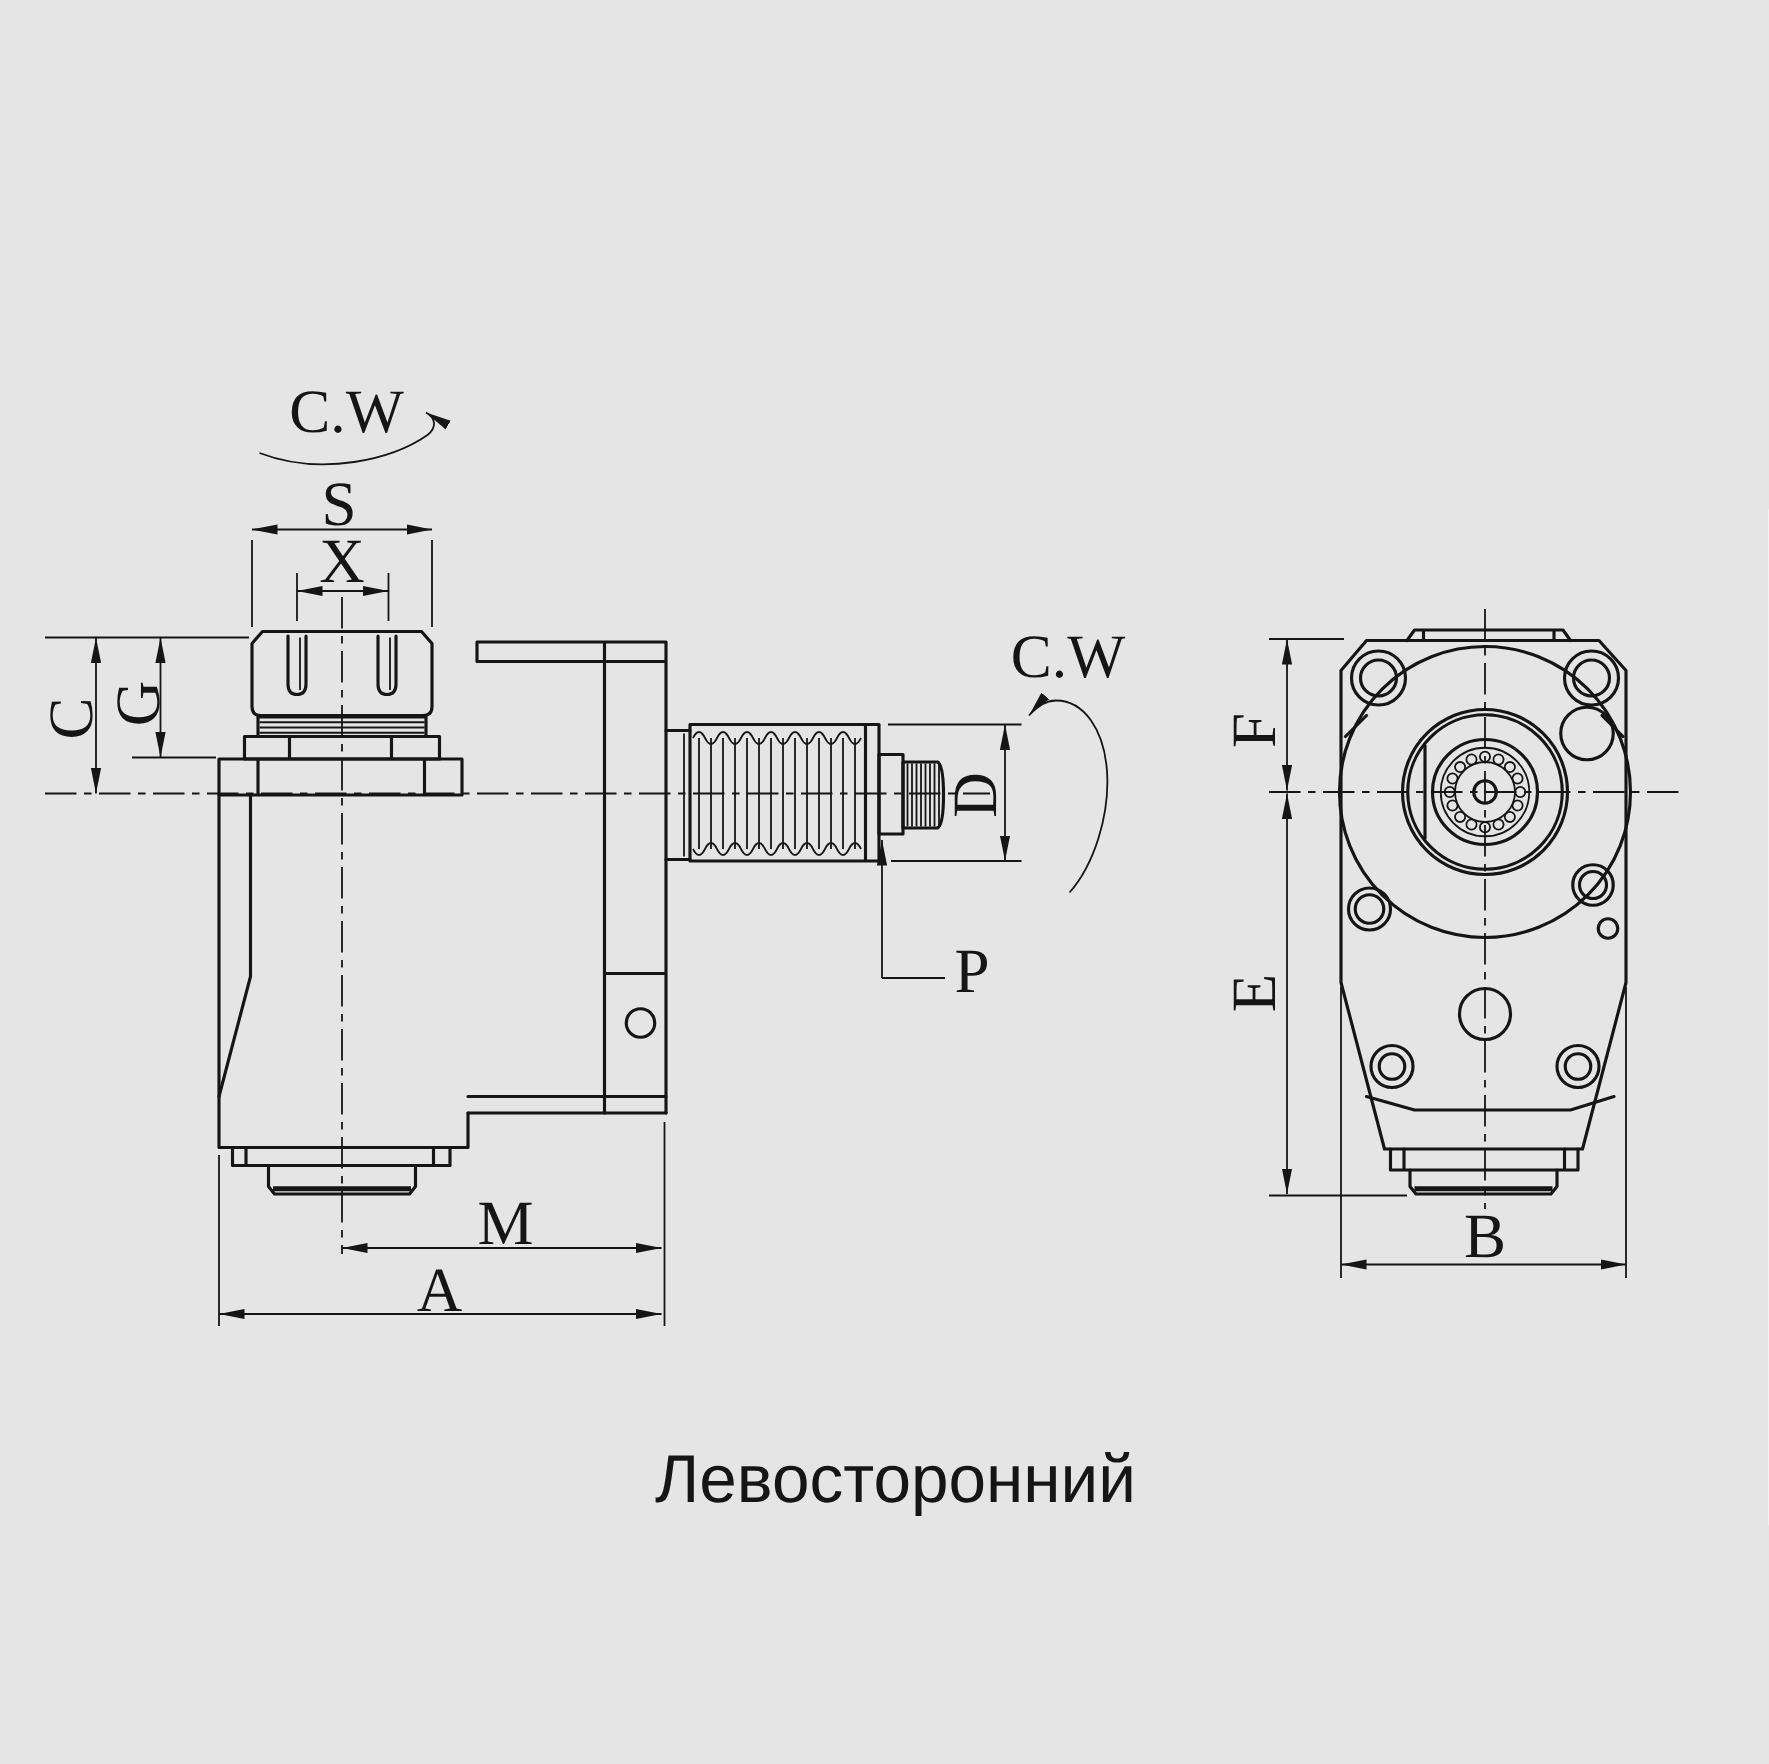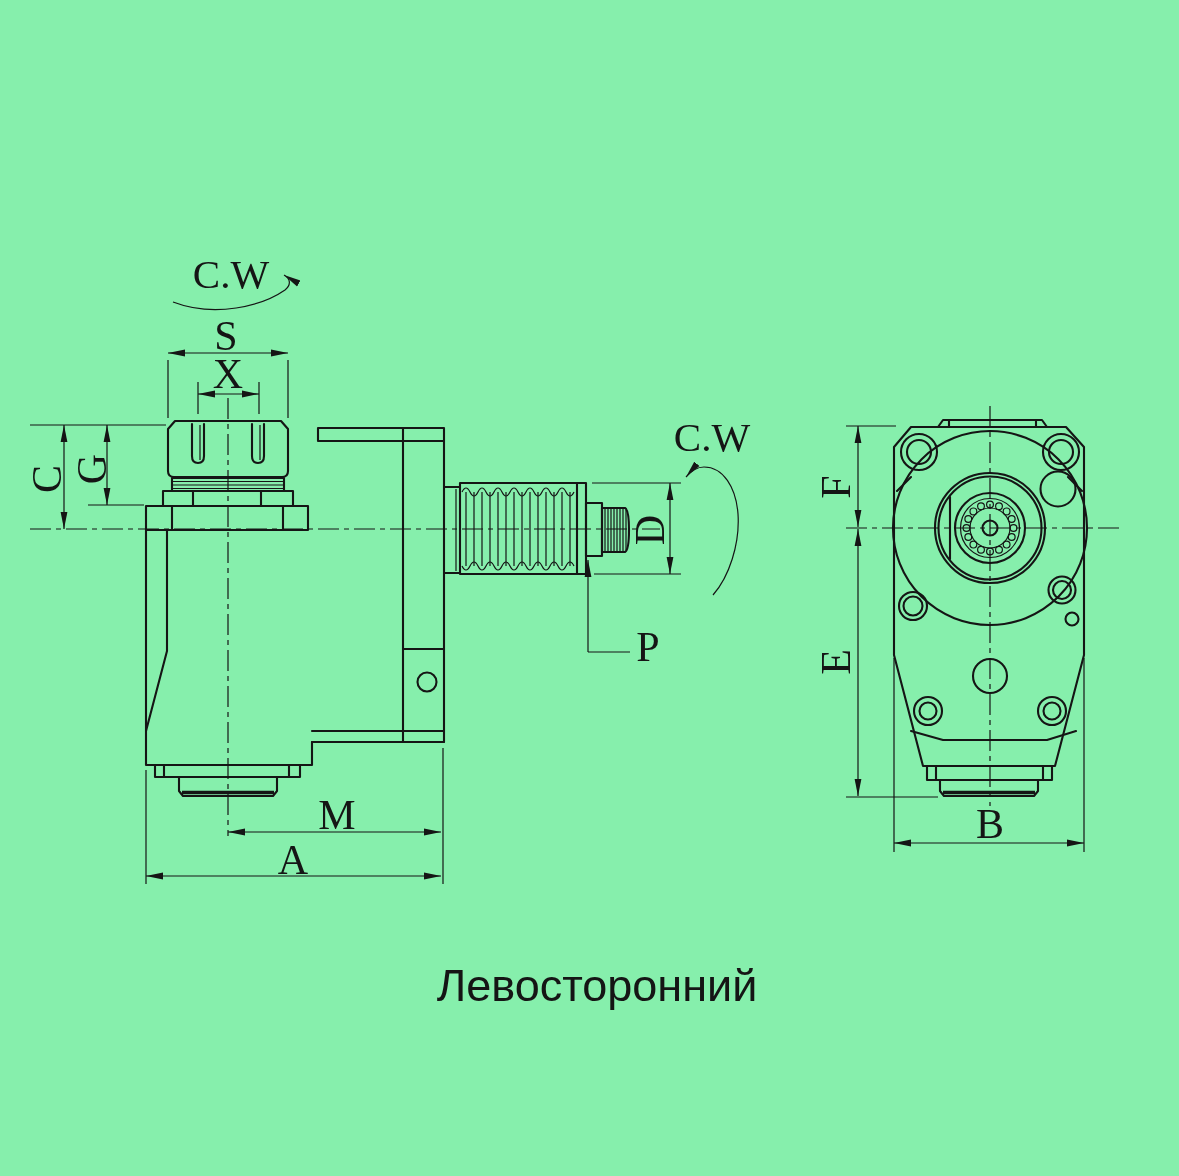--- a/index.html
+++ b/index.html
@@ -1,16 +1,16 @@
 <!DOCTYPE html>
 <html><head>
 <meta charset="utf-8">
 <style>
   html,body{margin:0;padding:0;background:#fff;}
-  .stage{position:relative;width:1179px;height:1176px;background:#86efac;overflow:hidden;}
+  .stage{position:relative;width:1179px;height:1176px;background:#e5e5e5;overflow:hidden;}
   svg{position:absolute;left:0;top:0;}
   .obj{stroke:#151515;stroke-width:2.1;fill:none;stroke-linecap:round;stroke-linejoin:round;}
   .obj3{stroke:#151515;stroke-width:3.4;fill:none;}
   .thin{stroke:#151515;stroke-width:1.2;fill:none;}
   .cl{stroke:#151515;stroke-width:1.2;fill:none;stroke-dasharray:21 5 5 5;}
   .dim{stroke:#151515;stroke-width:1.2;fill:none;}
   text{fill:#151515;}
   .lbl{font-family:"Liberation Serif","DejaVu Serif",serif;font-size:42px;}
   .lblcw{font-family:"Liberation Serif","DejaVu Serif",serif;font-size:41px;}
   .cap{font-family:"Liberation Sans","DejaVu Sans",sans-serif;font-size:45px;}

